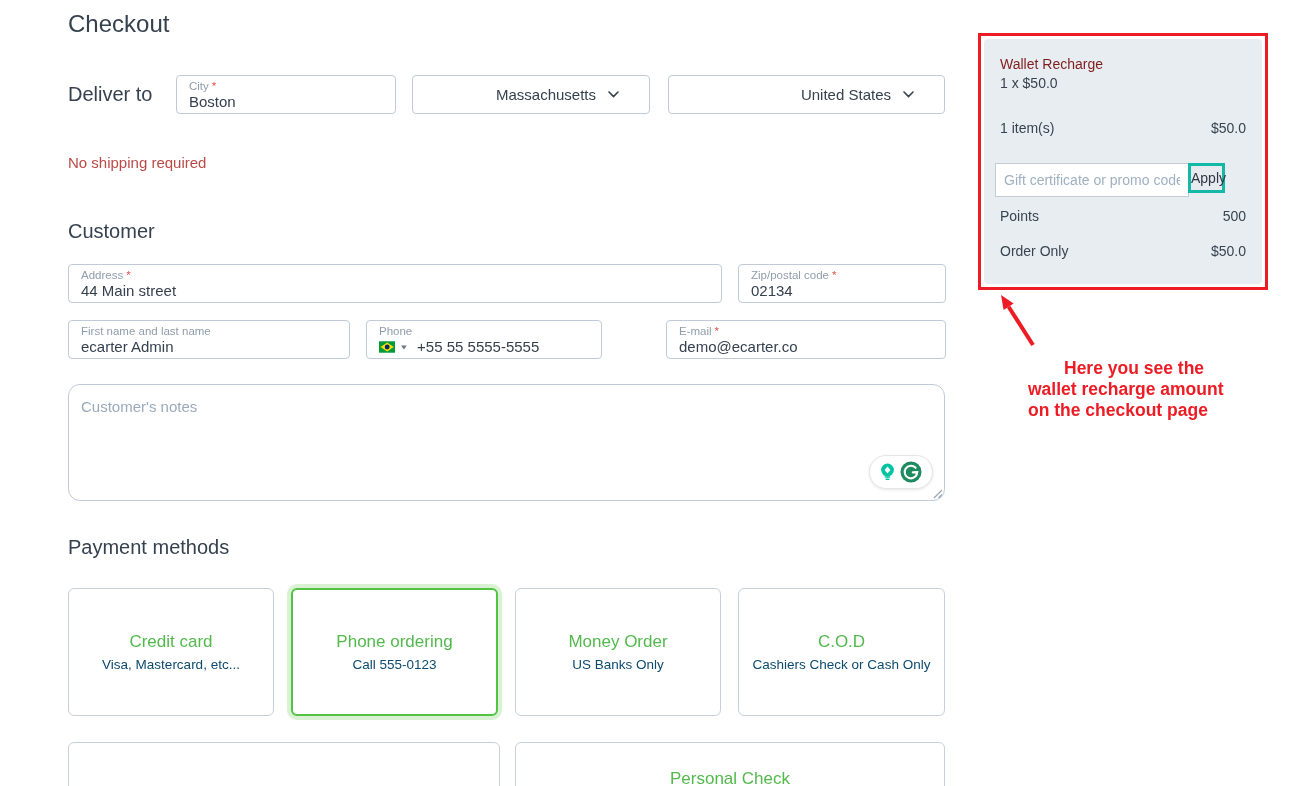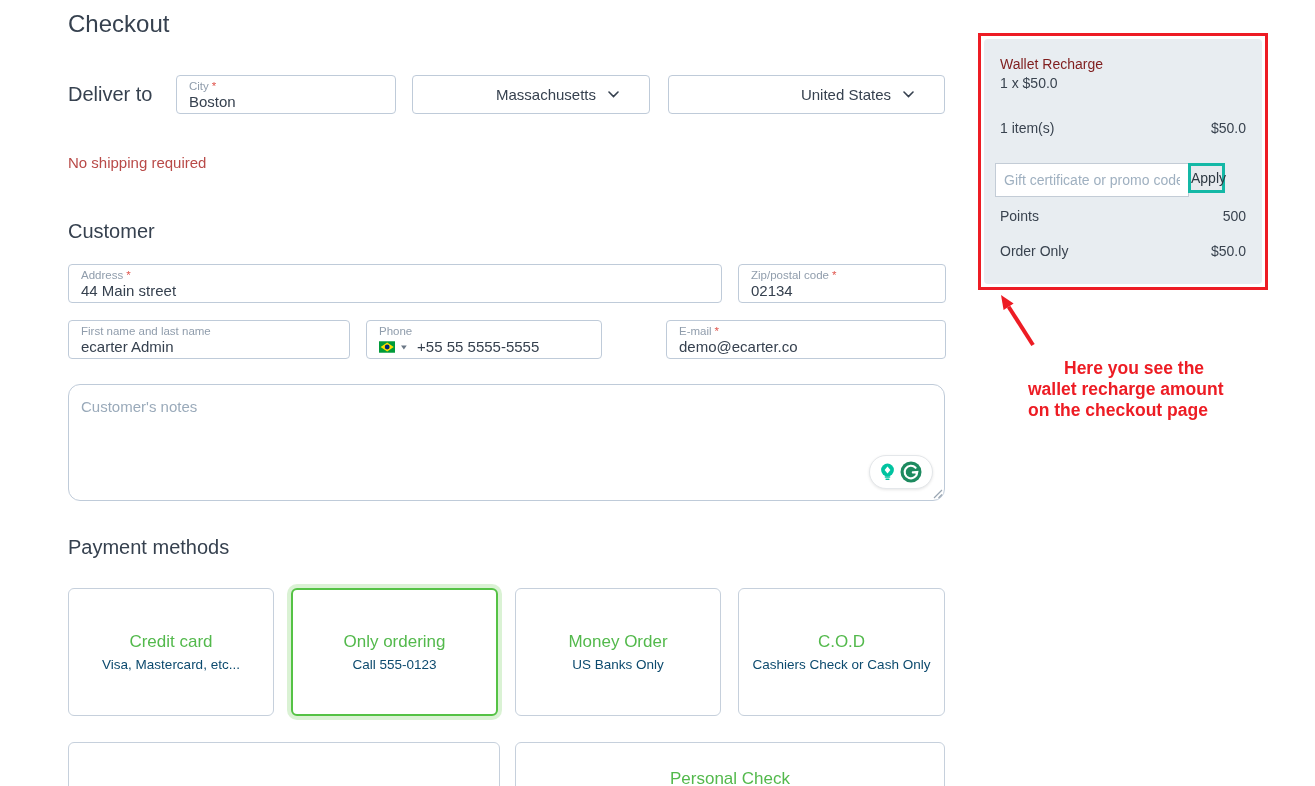--- a/index.html
+++ b/index.html
@@ -138,21 +138,21 @@
     </svg>
   </div>
 
   <div class="h2" style="left:68px; top:536px;">Payment methods</div>
 
   <div class="pcard" style="left:68px; top:588px; width:206px;">
     <div class="t">Credit card</div>
     <div class="s">Visa, Mastercard, etc...</div>
   </div>
   <div class="pcard selected" style="left:291px; top:588px; width:207px;">
-    <div class="t">Only ordering</div>
+    <div class="t">Phone ordering</div>
     <div class="s">Call 555-0123</div>
   </div>
   <div class="pcard" style="left:515px; top:588px; width:206px;">
     <div class="t">Money Order</div>
     <div class="s">US Banks Only</div>
   </div>
   <div class="pcard" style="left:738px; top:588px; width:207px;">
     <div class="t">C.O.D</div>
     <div class="s">Cashiers Check or Cash Only</div>
   </div>

